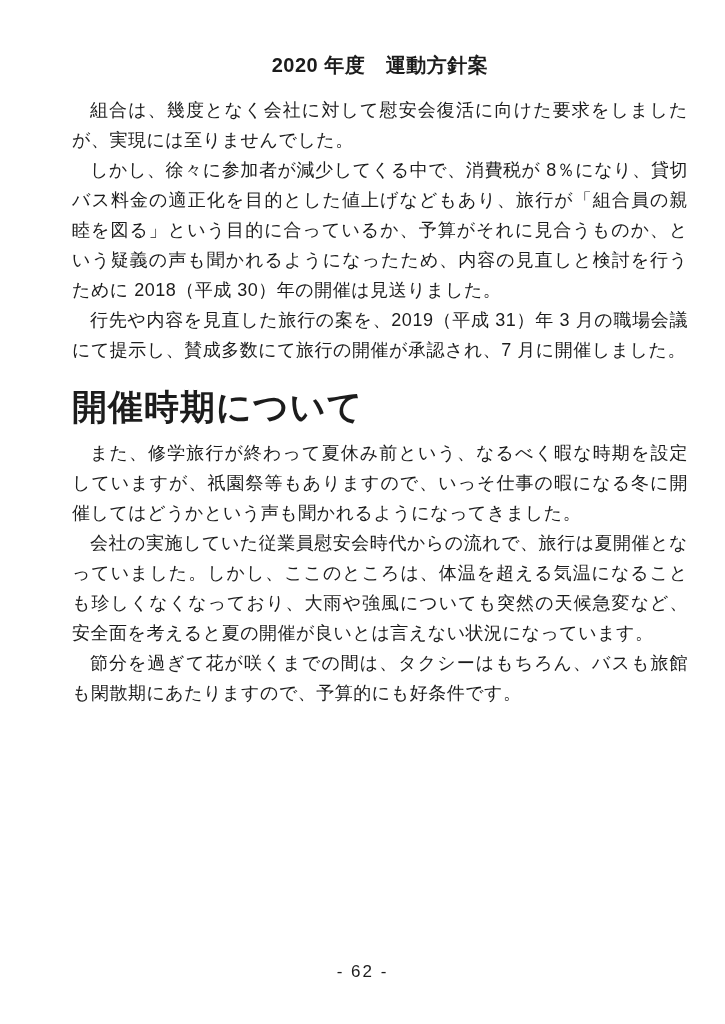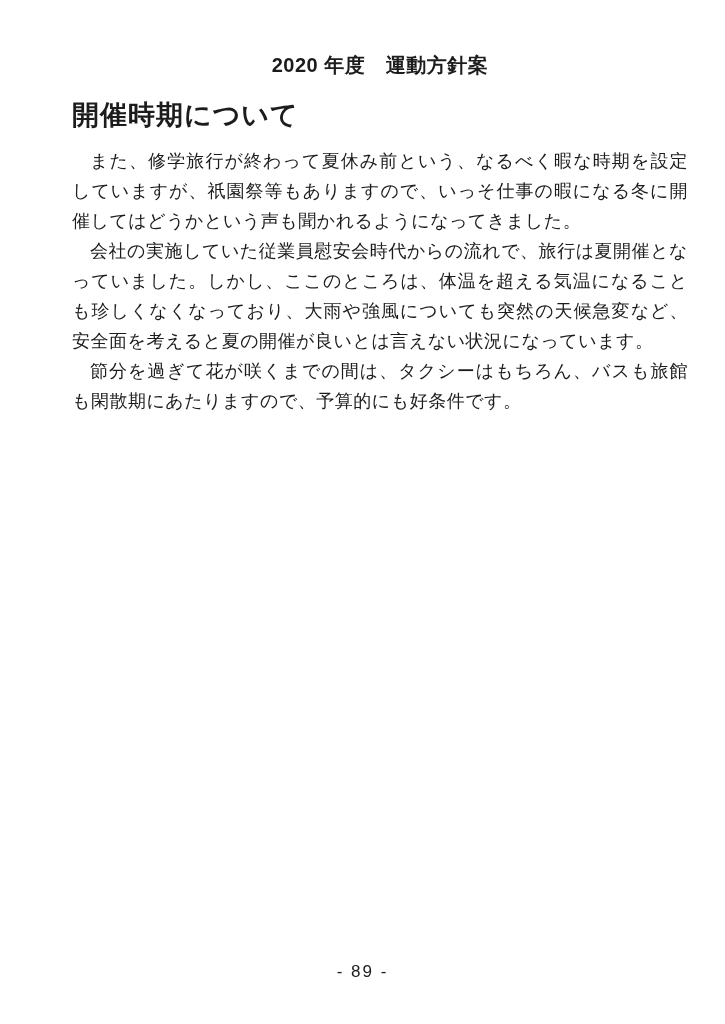--- a/index.html
+++ b/index.html
@@ -29,46 +29,49 @@
   }
   .body-par {
     font-size: 18px;
     line-height: 30px;
     text-align: justify;
     text-indent: 1em;
     margin: 0;
     letter-spacing: 0.5px;
   }
   .section-heading {
-    font-size: 27px;
+    font-size: 35px;
     font-weight: bold;
     line-height: 40px;
-    margin: 11px 0 11px 0;
+    margin: 22px 0 11px 0;
     letter-spacing: 1px;
   }
   .page-number {
     position: absolute;
     left: 0;
     bottom: 42px;
     width: 100%;
     text-align: center;
     font-size: 17px;
     letter-spacing: 2px;
     color: #1c1c1c;
   }
 </style>
 </head>
 <body>
 
 <div class="page">
 
   <h1 class="doc-title">2020 年度　運動方針案</h1>
 
+  <p class="body-par">組合は、幾度となく会社に対して慰安会復活に向けた要求をしましたが、実現には至りませんでした。</p>
+  <p class="body-par">しかし、徐々に参加者が減少してくる中で、消費税が 8％になり、貸切バス料金の適正化を目的とした値上げなどもあり、旅行が「組合員の親睦を図る」という目的に合っているか、予算がそれに見合うものか、という疑義の声も聞かれるようになったため、内容の見直しと検討を行うために 2018（平成 30）年の開催は見送りました。</p>
+  <p class="body-par">行先や内容を見直した旅行の案を、2019（平成 31）年 3 月の職場会議にて提示し、賛成多数にて旅行の開催が承認され、7 月に開催しました。</p>
 
   <h2 class="section-heading">開催時期について</h2>
 
   <p class="body-par">また、修学旅行が終わって夏休み前という、なるべく暇な時期を設定していますが、祇園祭等もありますので、いっそ仕事の暇になる冬に開催してはどうかという声も聞かれるようになってきました。</p>
   <p class="body-par">会社の実施していた従業員慰安会時代からの流れで、旅行は夏開催となっていました。しかし、ここのところは、体温を超える気温になることも珍しくなくなっており、大雨や強風についても突然の天候急変など、安全面を考えると夏の開催が良いとは言えない状況になっています。</p>
   <p class="body-par">節分を過ぎて花が咲くまでの間は、タクシーはもちろん、バスも旅館も閑散期にあたりますので、予算的にも好条件です。</p>
 
-  <div class="page-number">- 89 -</div>
+  <div class="page-number">- 62 -</div>
 
 </div>
 
 </body></html>

